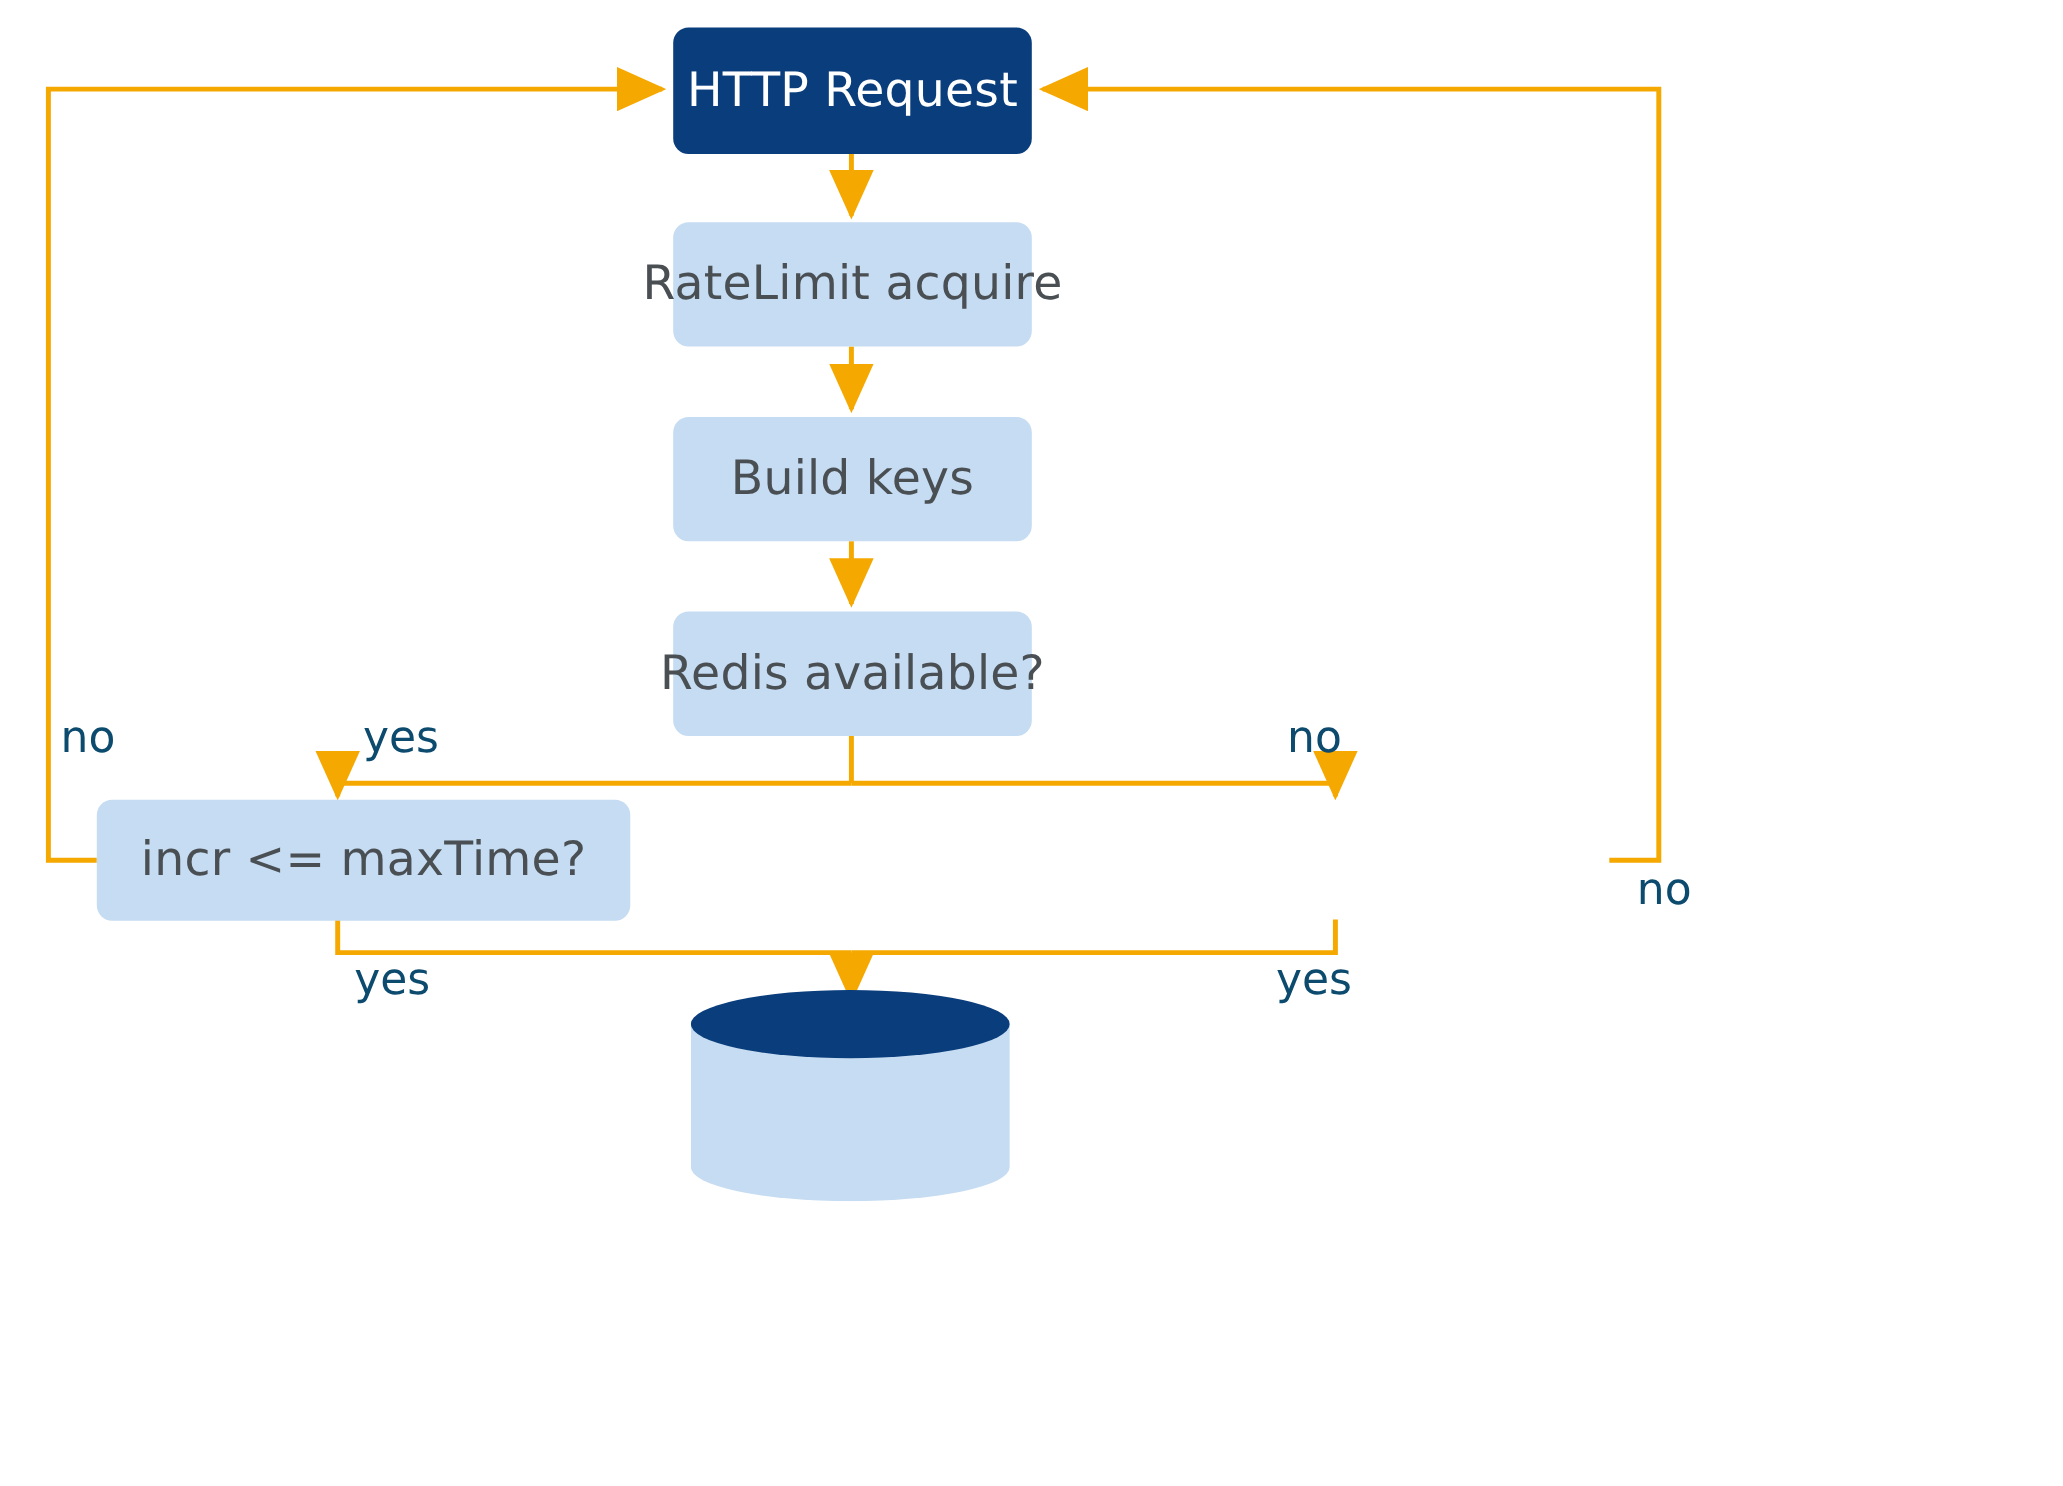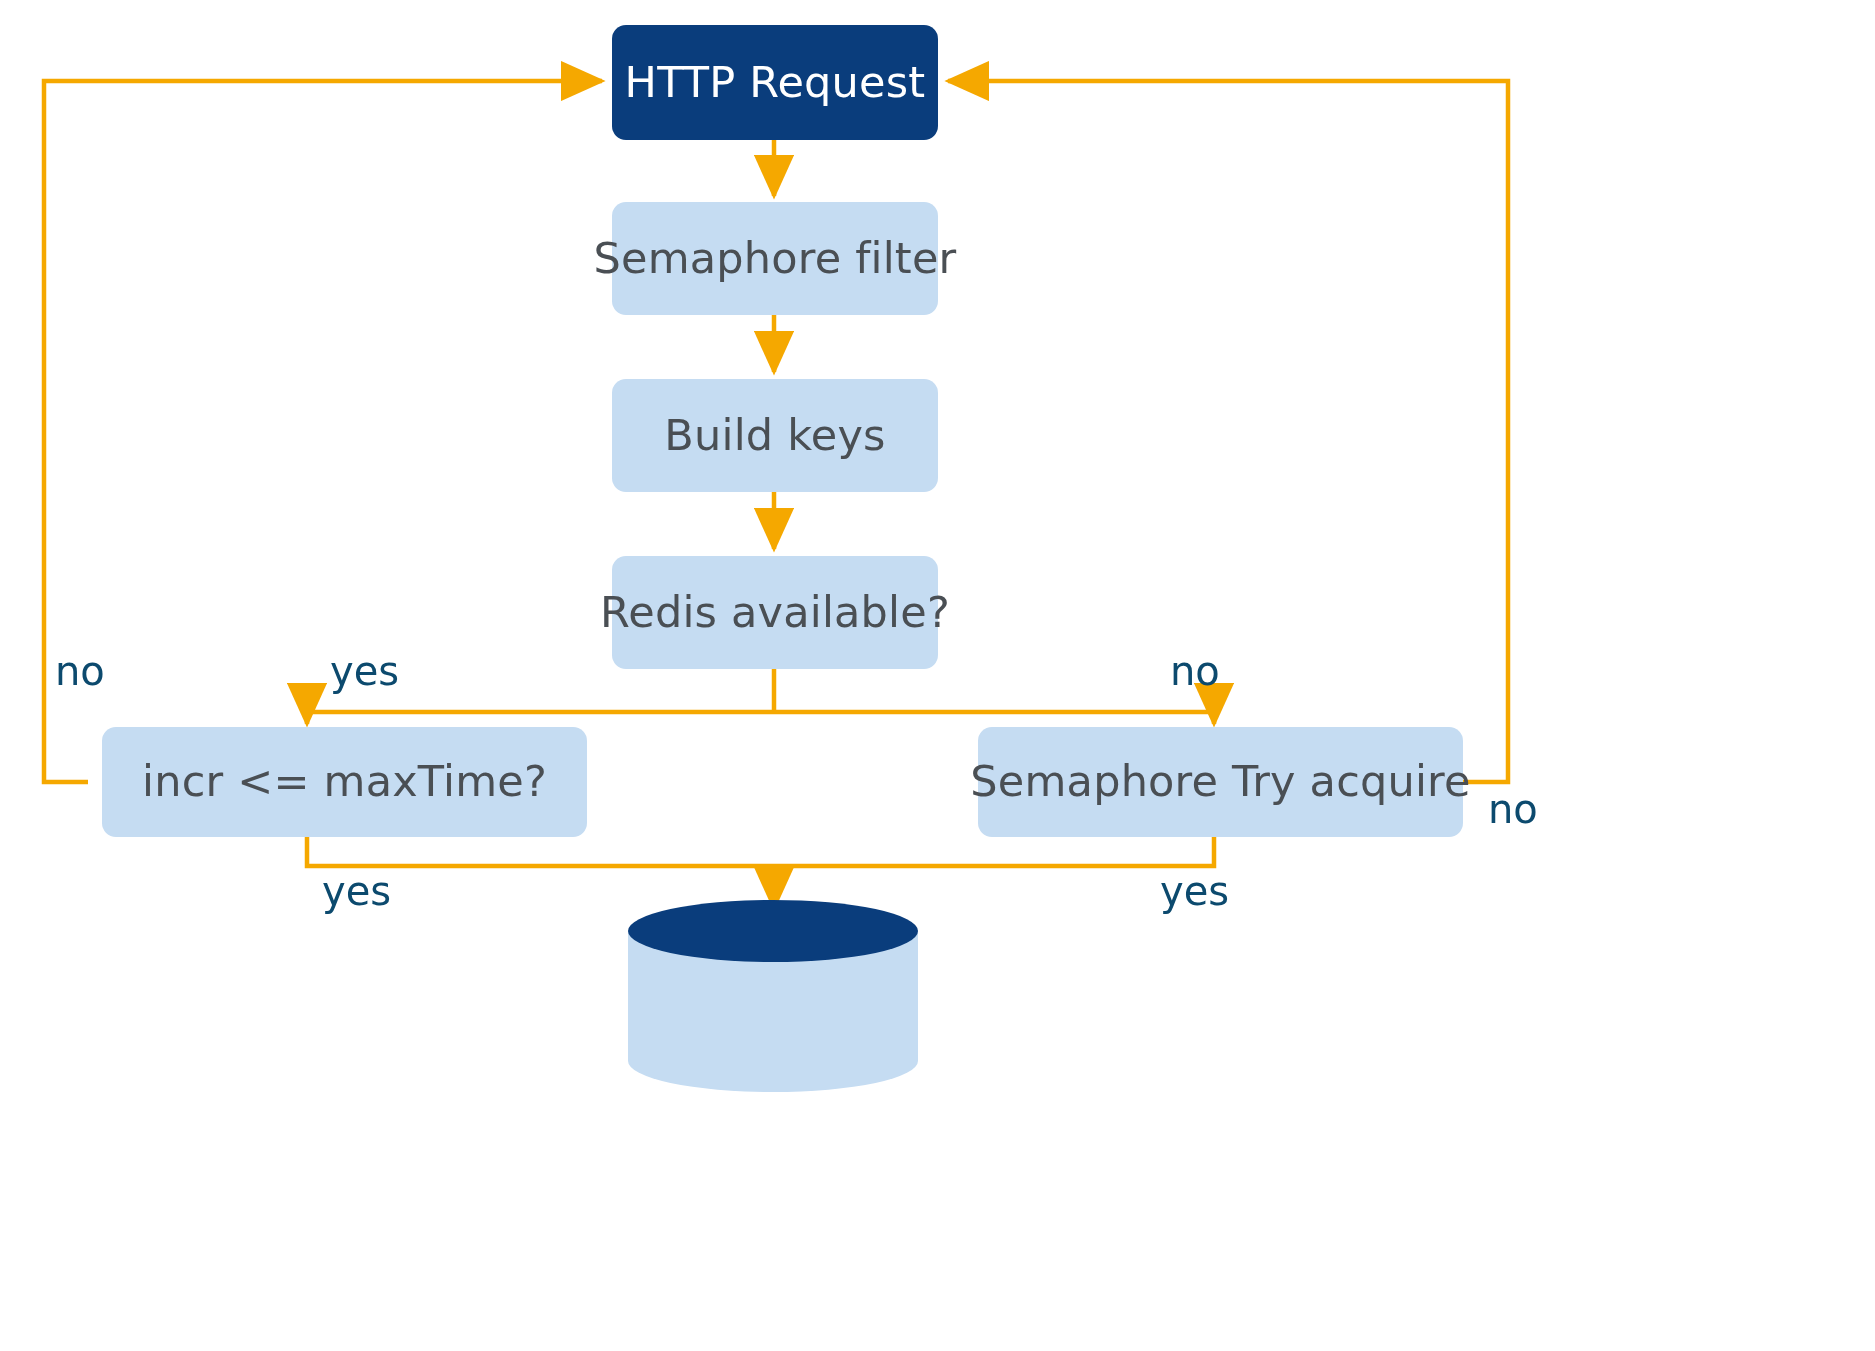--- a/index.html
+++ b/index.html
@@ -108,38 +108,35 @@
 
       <path d="M 774,866 L 774,908" marker-end="url(#arrowhead)"></path>
     </g>
   </svg>
 
   <div class="node-box node-primary" style="left:612px; top:25px; width:326px; height:115px;">
     <span class="node-label">HTTP Request</span>
   </div>
 
   <div class="node-box node-secondary" style="left:612px; top:202px; width:326px; height:113px;">
-    <span class="node-label">Semaphore filter</span>
+    <span class="node-label">RateLimit acquire</span>
   </div>
 
   <div class="node-box node-secondary" style="left:612px; top:556px; width:326px; height:113px;">
     <span class="node-label">Redis available?</span>
   </div>
 
   <div class="node-box node-secondary" style="left:612px; top:379px; width:326px; height:113px;">
     <span class="node-label">Build keys</span>
   </div>
 
-  <div class="node-box node-secondary" style="left:102px; top:727px; width:485px; height:110px;">
+  <div class="node-box node-secondary" style="left:88px; top:727px; width:485px; height:110px;">
     <span class="node-label">incr &lt;= maxTime?</span>
   </div>
 
-  <div class="node-box node-secondary" style="left:978px; top:727px; width:485px; height:110px;">
-    <span class="node-label">Semaphore Try acquire</span>
-  </div>
 
   <div class="cylinder" style="left:628px; top:900px; width:290px; height:192px;">
     <svg width="290" height="192" viewBox="0 0 290 192" xmlns="http://www.w3.org/2000/svg">
       <path d="M 0,31 L 0,161 A 145,31 0 0 0 290,161 L 290,31 Z" fill="#C5DCF2"></path>
       <ellipse cx="145" cy="31" rx="145" ry="31" fill="#0A3D7C"></ellipse>
     </svg>
   </div>
 
   <span class="edge-label" style="left:55px; top:648px;">no</span>
 

